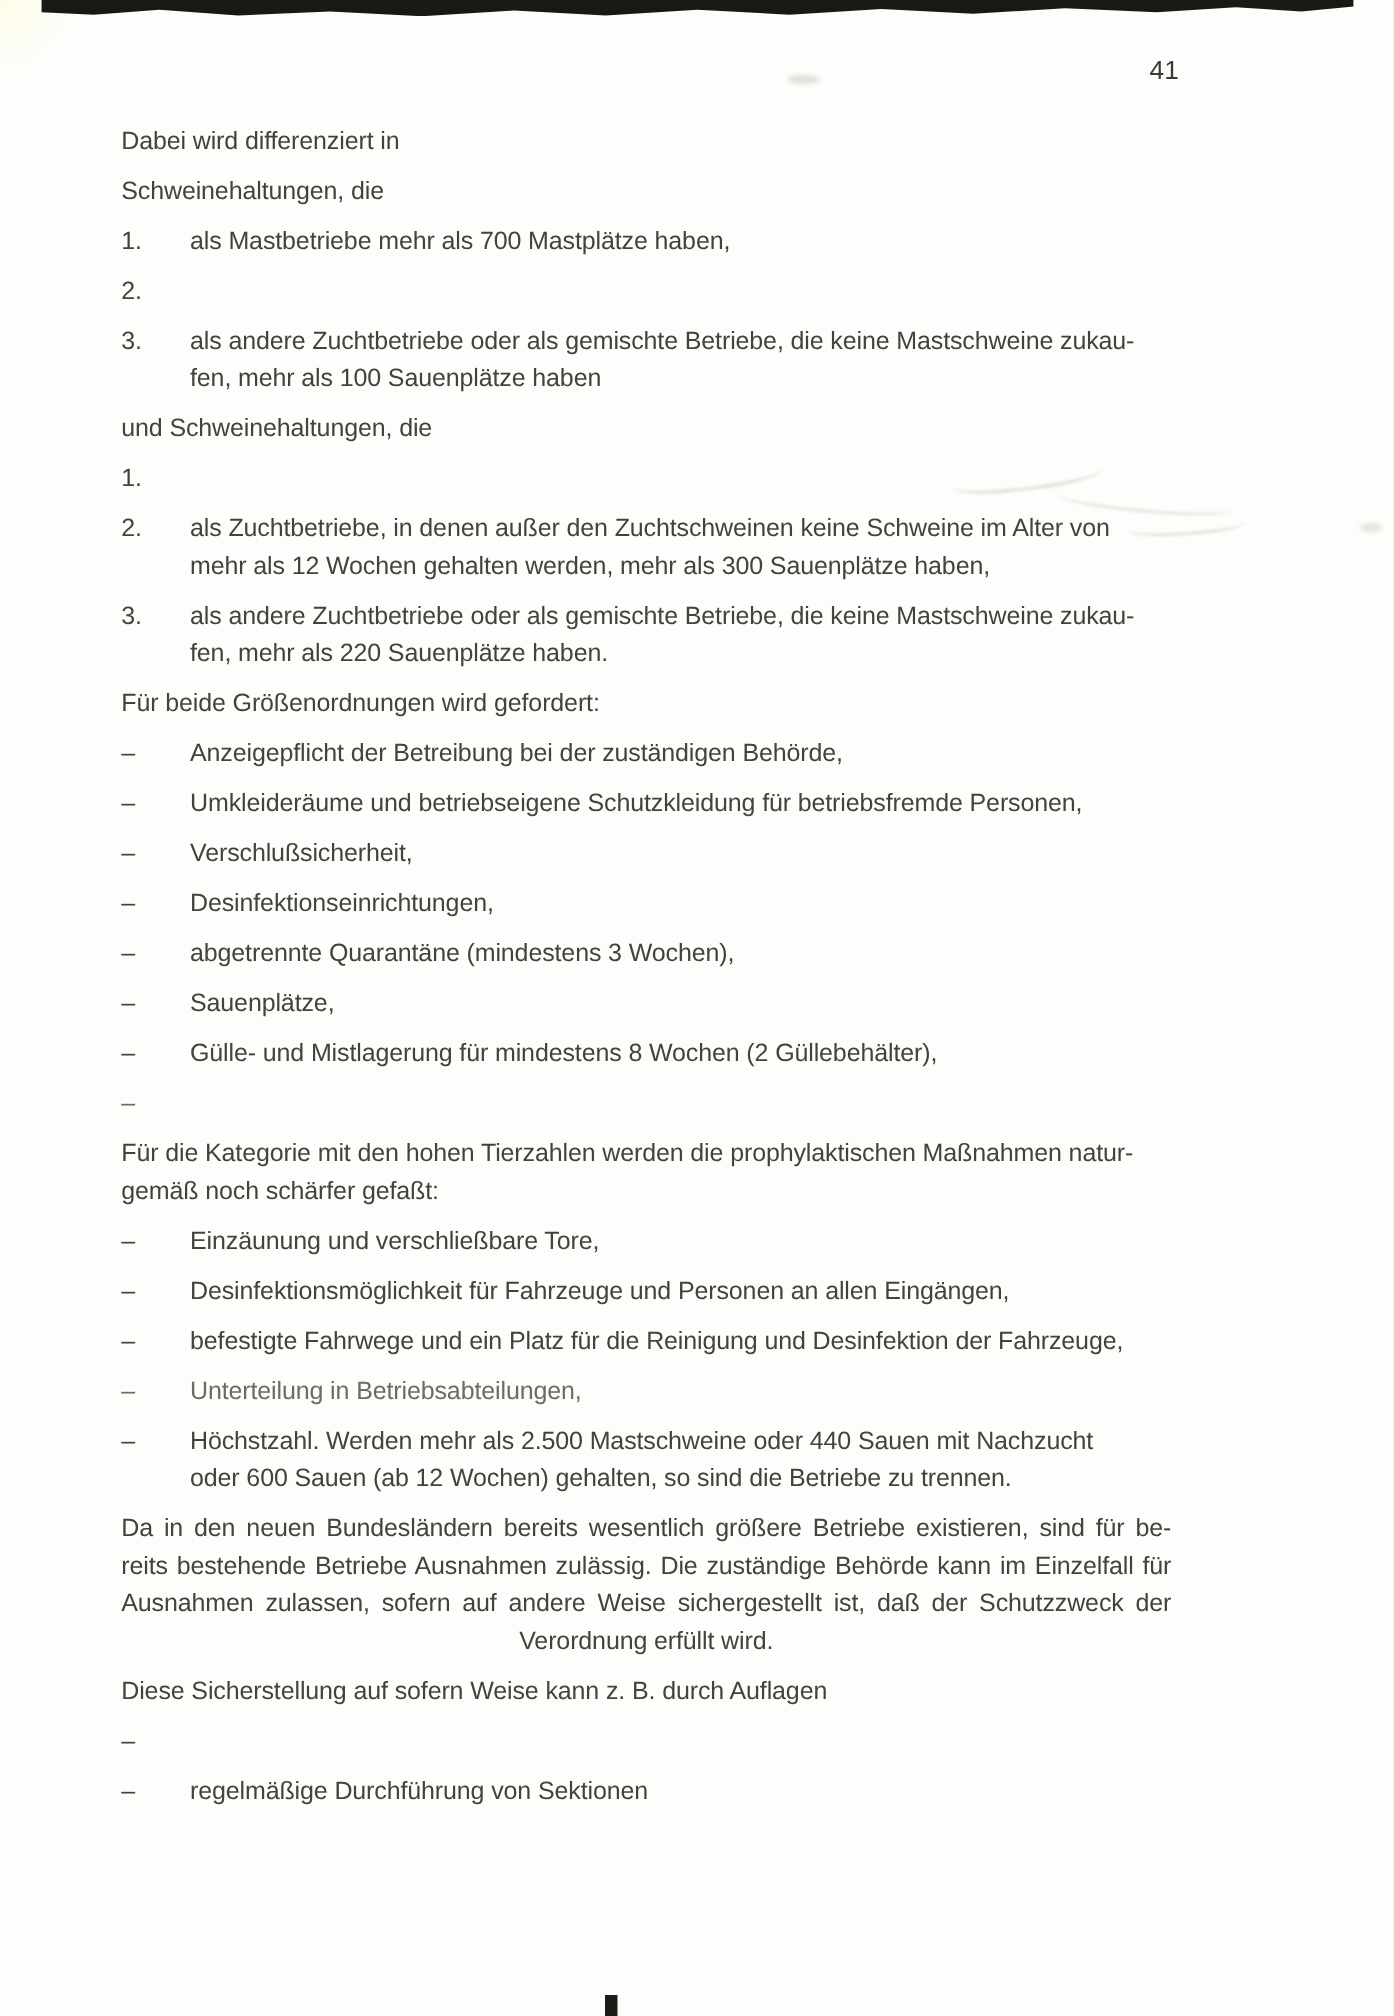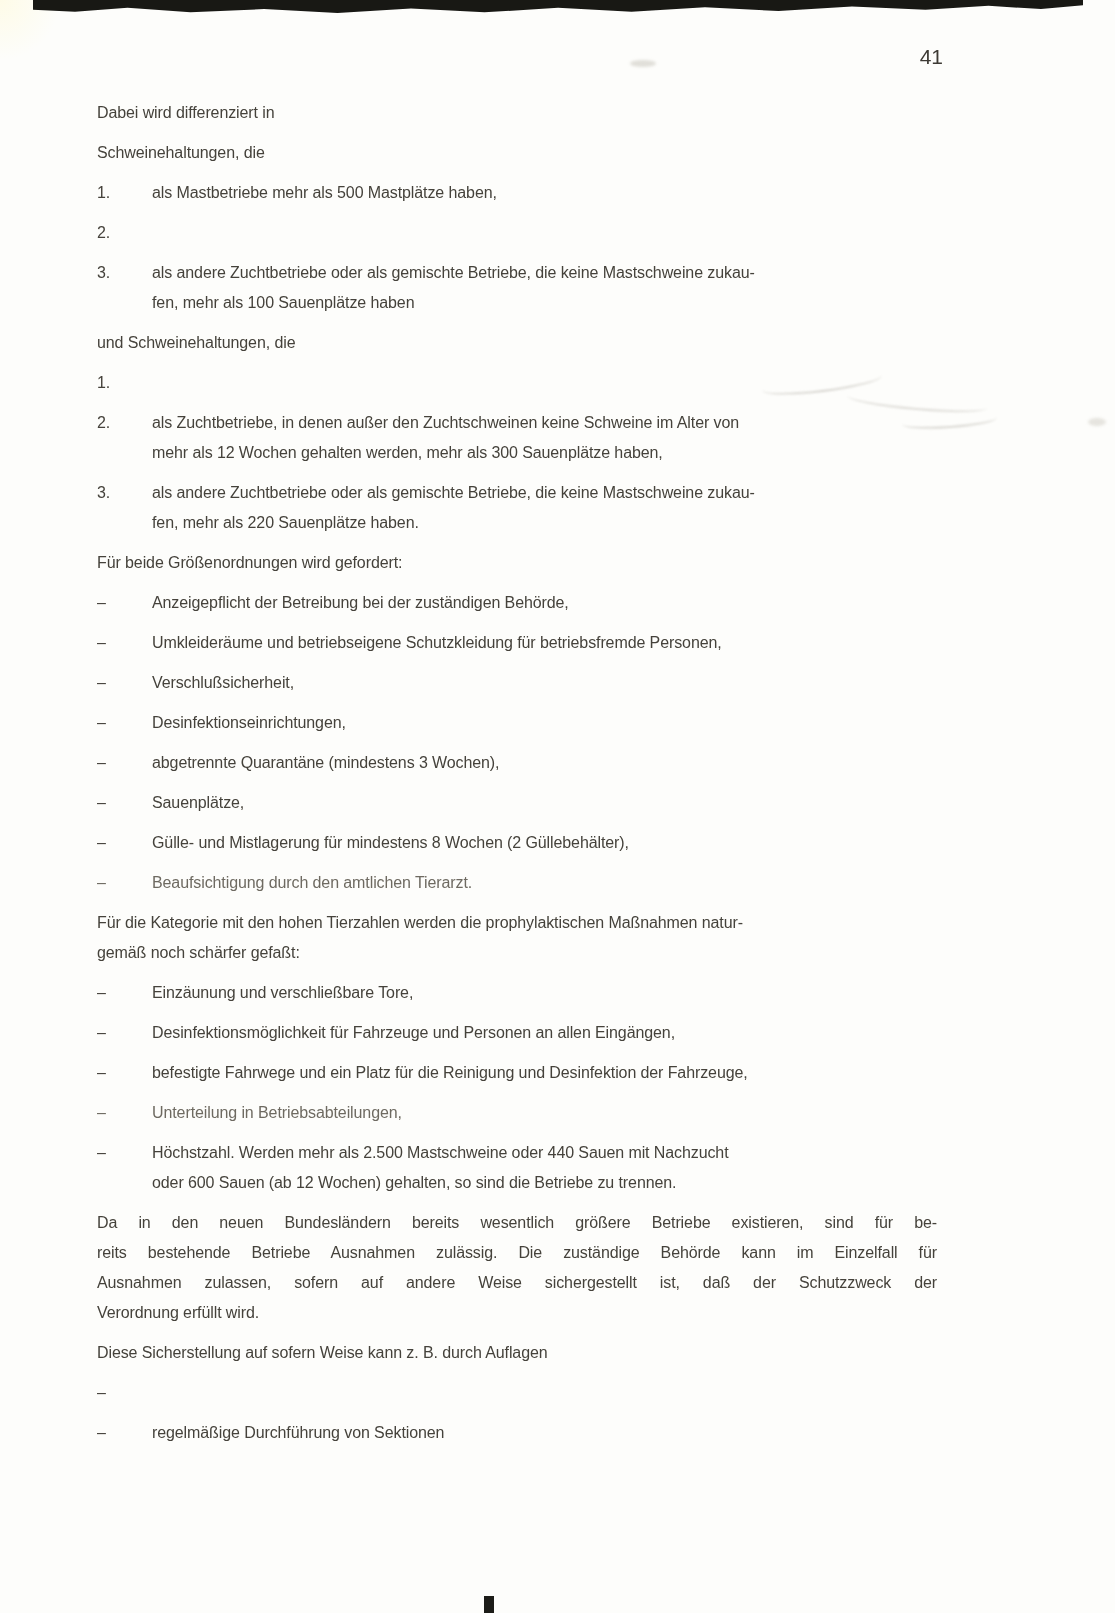--- a/index.html
+++ b/index.html
@@ -17,29 +17,29 @@
     position:absolute; top:0; left:33px; width:1050px; height:13px;
     background:#181814;
     clip-path: polygon(0% 0%, 100% 0%, 100% 40%, 96% 70%, 91% 45%, 85% 75%, 78% 50%, 71% 85%, 64% 55%, 57% 90%, 50% 60%, 43% 95%, 36% 65%, 29% 100%, 22% 70%, 15% 95%, 9% 60%, 4% 90%, 0% 75%);
   }
   .page-number {
     position:absolute; top:44px; right:172px;
     font-size:21px; line-height:25px; color:#3d3a34;
   }
   .content {
     position:absolute; left:97px; top:98px; width:845px;
-    font-size:16px; line-height:30px; letter-spacing:-0.1px;
+    font-size:20px; line-height:30px; letter-spacing:-0.1px;
   }
   .block { margin:0 0 10px 0; white-space:pre-line; }
   .li { display:flex; margin:0 0 10px 0; }
   .li .marker { flex:0 0 55px; width:55px; }
   .li .li-text { white-space:pre-line; }
   .pjust { width:840px; margin:0 0 10px 0; }
   .pjust div { text-align:justify; text-align-last:justify; }
-  .pjust div:last-child { text-align:left; text-align-last:auto; }
+  .pjust div:last-child { text-align:center; text-align-last:auto; }
   .faded { color:#6e6a61; }
   
   .smudge { position:absolute; left:752px; top:356px; width:250px; height:82px; pointer-events:none; }
   .smudge i { position:absolute; display:block; border-bottom:2px solid #a9a59b; border-radius:60%; opacity:.45; filter:blur(1.3px); }
   .smudge i:nth-child(1){ left:10px; top:18px; width:120px; height:16px; transform:rotate(-7deg); }
   .smudge i:nth-child(2){ left:95px; top:38px; width:140px; height:14px; transform:rotate(5deg); opacity:.35; }
   .smudge i:nth-child(3){ left:150px; top:58px; width:95px; height:12px; transform:rotate(-4deg); opacity:.4; }
   .dot-a { position:absolute; left:630px; top:60px; width:26px; height:7px; background:#c9c6bd; opacity:.55; filter:blur(1.5px); border-radius:50%; }
   .dot-b { position:absolute; left:1088px; top:418px; width:18px; height:8px; background:#cfccc3; opacity:.5; filter:blur(1.5px); border-radius:50%; }
   .scan-tick-bottom { position:absolute; left:484px; top:1596px; width:10px; height:17px; background:#1c1c18; }
@@ -60,21 +60,21 @@
 
   <div class="page-number">41</div>
 
   <div class="content">
 
     <div class="block">Dabei wird differenziert in</div>
     <div class="block">Schweinehaltungen, die</div>
 
     <div class="li">
       <span class="marker">1.</span>
-      <span class="li-text">als Mastbetriebe mehr als 500 Mastplätze haben,</span>
+      <span class="li-text">als Mastbetriebe mehr als 700 Mastplätze haben,</span>
     </div>
     <div class="li">
       <span class="marker">2.</span>
     </div>
     <div class="li">
       <span class="marker">3.</span>
       <span class="li-text">als andere Zuchtbetriebe oder als gemischte Betriebe, die keine Mastschweine zukau-
 fen, mehr als 100 Sauenplätze haben</span>
     </div>
 
@@ -119,21 +119,20 @@
     <div class="li">
       <span class="marker">–</span>
       <span class="li-text">Sauenplätze,</span>
     </div>
     <div class="li">
       <span class="marker">–</span>
       <span class="li-text">Gülle- und Mistlagerung für mindestens 8 Wochen (2 Güllebehälter),</span>
     </div>
     <div class="li faded">
       <span class="marker">–</span>
-      <span class="li-text">Beaufsichtigung durch den amtlichen Tierarzt.</span>
     </div>
 
     <div class="block">Für die Kategorie mit den hohen Tierzahlen werden die prophylaktischen Maßnahmen natur-
 gemäß noch schärfer gefaßt:</div>
 
     <div class="li">
       <span class="marker">–</span>
       <span class="li-text">Einzäunung und verschließbare Tore,</span>
     </div>
     <div class="li">

